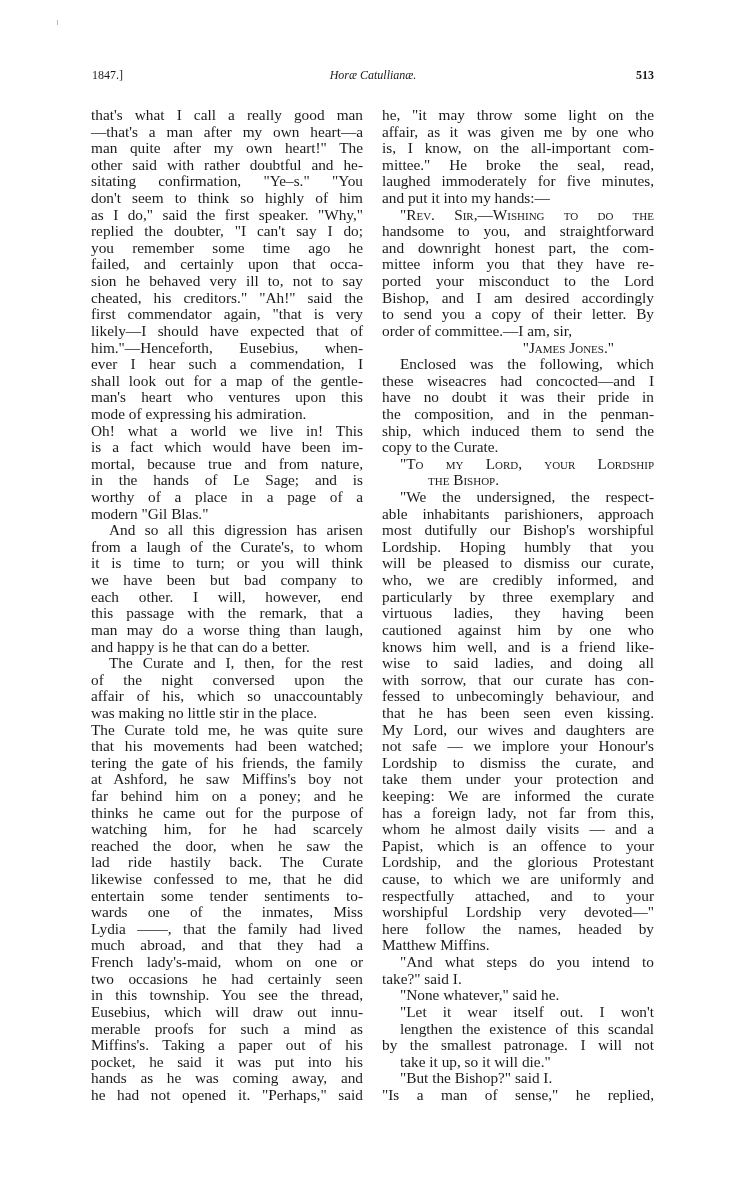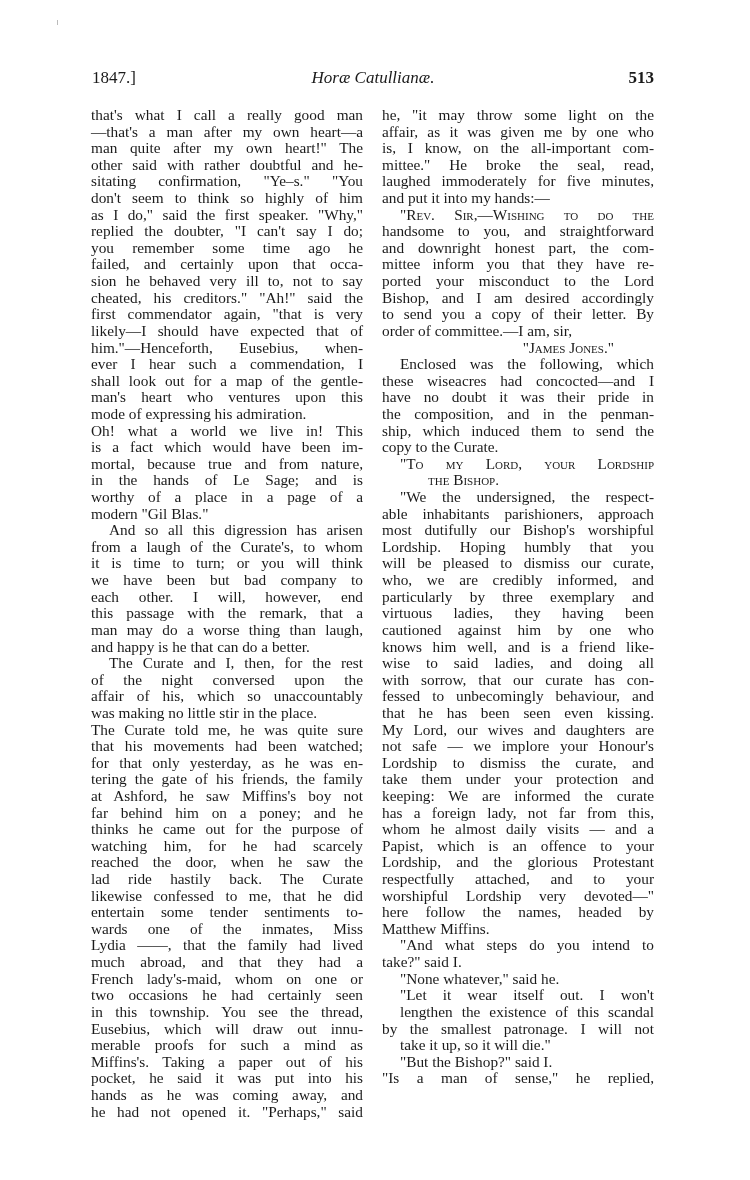--- a/index.html
+++ b/index.html
@@ -1,20 +1,20 @@
 <!DOCTYPE html>
 <html><head>
 <meta charset="utf-8">
 <style>
   html, body { margin: 0; padding: 0; background: #ffffff; }
   body { width: 750px; height: 1180px; position: relative; overflow: hidden;
          font-family: "Liberation Serif", "DejaVu Serif", serif; color: #1a1a1a; }
   .scan-mark { position: absolute; left: 57px; top: 20px; width: 1px; height: 5px; background: #bbb; }
   .header { position: absolute; top: 68px; left: 92px; width: 562px; height: 20px;
-            font-size: 17px; }
+            font-size: 12px; }
   .header .yr { position: absolute; left: 0; top: 0; }
   .header .ttl { position: absolute; left: 0; right: 0; text-align: center; font-style: italic; top: 0; }
   .header .pg { position: absolute; right: 0; top: 0; font-weight: bold; }
   .col { position: absolute; top: 91px; width: 272px; font-size: 15.3px; line-height: 16.62px; margin-top: 16px; }
   .col.left { left: 91px; }
   .col.right { left: 382px; }
   .line { display: block; white-space: nowrap; text-align: justify; text-align-last: justify; height: 16.62px; overflow: visible; }
   .line.last { text-align-last: left; }
   .line.ind { padding-left: 18px; }
   .line.right-al { text-align: right; text-align-last: right; padding-right: 40px; }
@@ -65,21 +65,20 @@
     <span class="line">each other. I will, however, end</span>
     <span class="line">this passage with the remark, that a</span>
     <span class="line">man may do a worse thing than laugh,</span>
     <span class="line last">and happy is he that can do a better.</span>
     <span class="line ind">The Curate and I, then, for the rest</span>
     <span class="line">of the night conversed upon the</span>
     <span class="line">affair of his, which so unaccountably</span>
     <span class="line last">was making no little stir in the place.</span>
     <span class="line">The Curate told me, he was quite sure</span>
     <span class="line">that his movements had been watched;</span>
-    <span class="line">for that only yesterday, as he was en-</span>
     <span class="line">tering the gate of his friends, the family</span>
     <span class="line">at Ashford, he saw Miffins's boy not</span>
     <span class="line">far behind him on a poney; and he</span>
     <span class="line">thinks he came out for the purpose of</span>
     <span class="line">watching him, for he had scarcely</span>
     <span class="line">reached the door, when he saw the</span>
     <span class="line">lad ride hastily back. The Curate</span>
     <span class="line">likewise confessed to me, that he did</span>
     <span class="line">entertain some tender sentiments to-</span>
     <span class="line">wards one of the inmates, Miss</span>
@@ -135,20 +134,21 @@
     <span class="line">that he has been seen even kissing.</span>
     <span class="line">My Lord, our wives and daughters are</span>
     <span class="line">not safe — we implore your Honour's</span>
     <span class="line">Lordship to dismiss the curate, and</span>
     <span class="line">take them under your protection and</span>
     <span class="line">keeping: We are informed the curate</span>
     <span class="line">has a foreign lady, not far from this,</span>
     <span class="line">whom he almost daily visits — and a</span>
     <span class="line">Papist, which is an offence to your</span>
     <span class="line">Lordship, and the glorious Protestant</span>
+    <span class="line">cause, to which we are uniformly and</span>
     <span class="line">respectfully attached, and to your</span>
     <span class="line">worshipful Lordship very devoted—"</span>
     <span class="line">here follow the names, headed by</span>
     <span class="line last">Matthew Miffins.</span>
     <span class="line ind">"And what steps do you intend to</span>
     <span class="line last">take?" said I.</span>
     <span class="line last ind">"None whatever," said he.</span>
     <span class="line ind">"Let it wear itself out. I won't</span>
     <span class="line ind">lengthen the existence of this scandal</span>
     <span class="line">by the smallest patronage. I will not</span>

